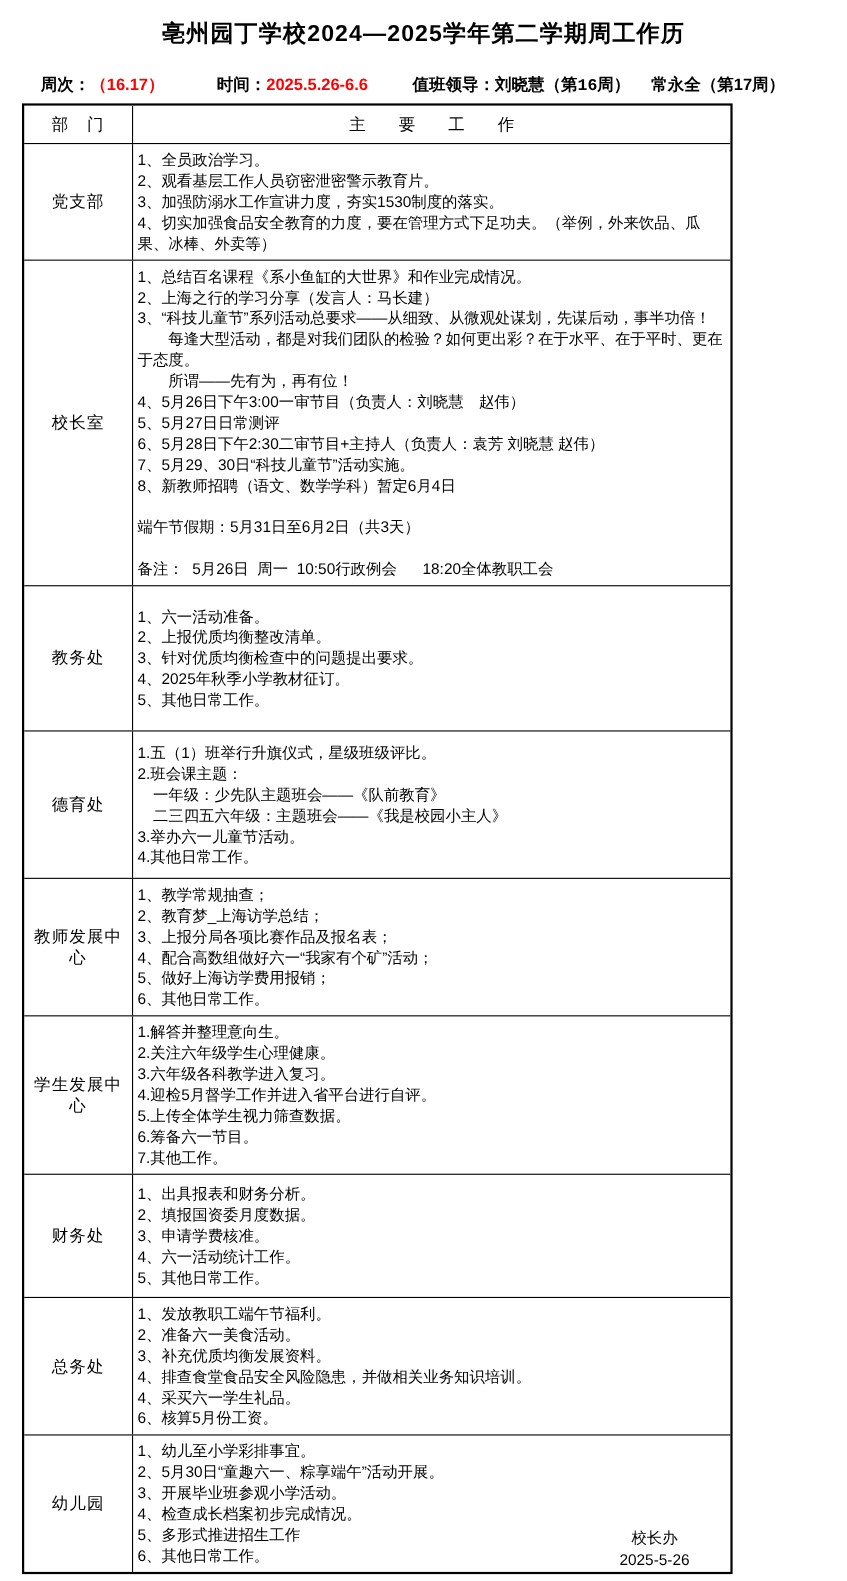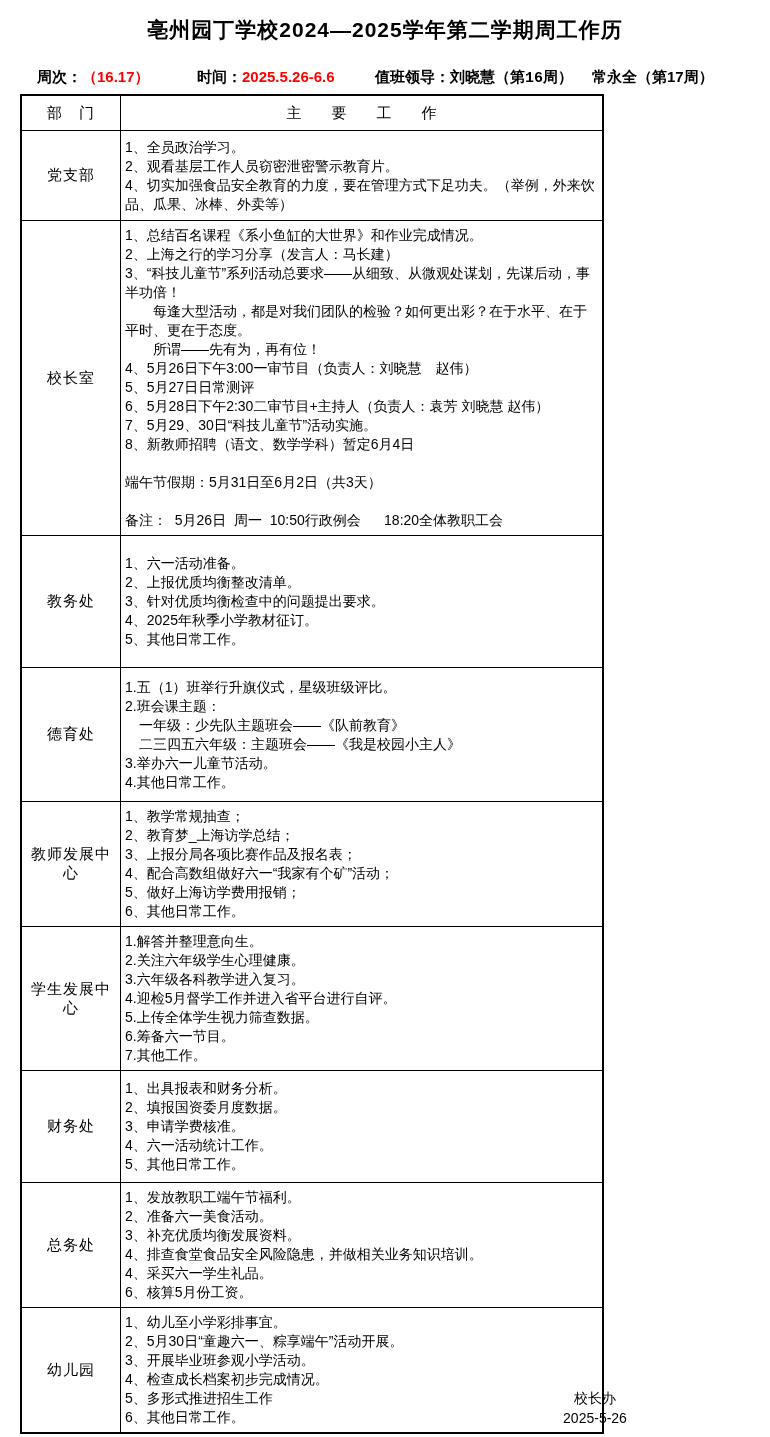--- a/index.html
+++ b/index.html
@@ -19,21 +19,21 @@
     position: absolute; top: 68px; left: 17px; width: 100%;
     font-size: 15px; font-weight: bold; height: 20px;
   }
   .meta-item { position: absolute; white-space: nowrap; }
   .meta-week  { left: 20px; }
   .meta-time  { left: 180px; }
   .meta-duty  { left: 358px; font-family: Liberation Mono, monospace; }
   .meta-duty2 { left: 575px; }
   .red { color: #ff0000; }
   .work-table {
-    position: absolute; top: 94px; left: 20px; width: 584px;
+    position: absolute; top: 94px; left: 20px; width: 646px;
     border: 2px solid #000;
   }
   .header-row { display: flex; min-height: 34px; }
   .dept-col {
     width: 99px; flex: 0 0 99px;
     border-right: 1px solid #000;
     display: flex; align-items: center; justify-content: center;
     text-align: center; font-size: 15px; letter-spacing: 1px;
     padding: 2px;
   }
@@ -81,20 +81,21 @@
   <div class="header-row">
     <div class="dept-col">部　门</div>
     <div class="work-header-col">主　　要　　工　　作</div>
   </div>
   <div id="table-body">
   <div class="body-row">
     <div class="dept-col">党支部</div>
     <div class="work-cell">
           <div class="line">1、全员政治学习。</div>
           <div class="line">2、观看基层工作人员窃密泄密警示教育片。</div>
+          <div class="line">3、加强防溺水工作宣讲力度，夯实1530制度的落实。</div>
           <div class="line">4、切实加强食品安全教育的力度，要在管理方式下足功夫。（举例，外来饮品、瓜果、冰棒、外卖等）</div>
         </div>
   </div>
 
   <div class="body-row">
     <div class="dept-col">校长室</div>
     <div class="work-cell">
           <div class="line">1、总结百名课程《系小鱼缸的大世界》和作业完成情况。</div>
           <div class="line">2、上海之行的学习分享（发言人：马长建）</div>
           <div class="line">3、“科技儿童节”系列活动总要求——从细致、从微观处谋划，先谋后动，事半功倍！</div>

